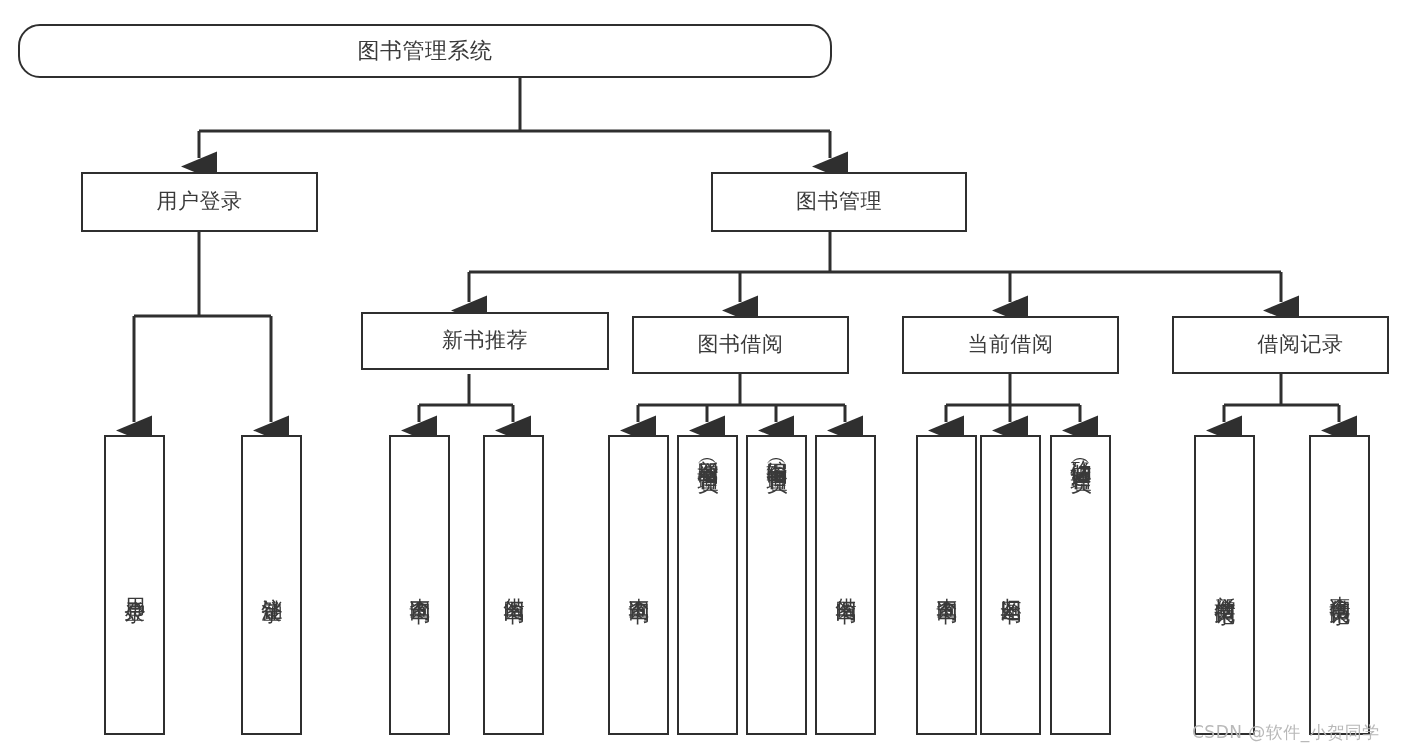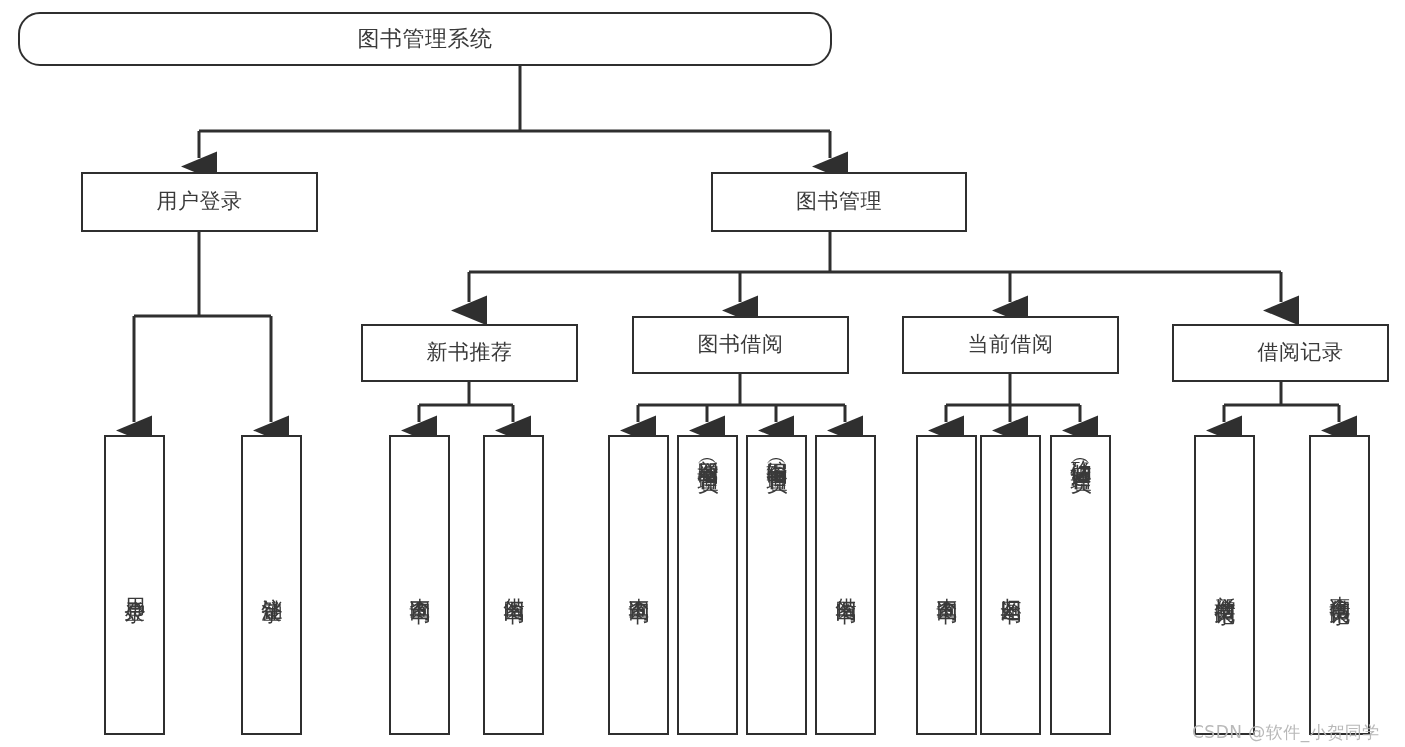--- a/index.html
+++ b/index.html
@@ -125,41 +125,41 @@
       <path d="M1010,405 L1010,422" marker-end="url(#arrow)"></path>
       <path d="M1080,405 L1080,422" marker-end="url(#arrow)"></path>
 
       <path d="M1281,374 L1281,405"></path>
       <path d="M1224,405 L1339,405"></path>
       <path d="M1224,405 L1224,422" marker-end="url(#arrow)"></path>
       <path d="M1339,405 L1339,422" marker-end="url(#arrow)"></path>
     </g>
   </svg>
 
-  <div class="node horiz root" style="left:18px; top:12px; width:814px; height:54px;border-radius:22px;">
+  <div class="node horiz root" style="left:18px; top:24px; width:814px; height:54px;border-radius:22px;">
     <span class="label">图书管理系统</span>
   </div>
 
   <div class="node horiz" style="left:81px; top:172px; width:237px; height:60px;">
     <span class="label">用户登录</span>
   </div>
   <div class="node horiz" style="left:711px; top:172px; width:256px; height:60px;">
     <span class="label">图书管理</span>
   </div>
 
-  <div class="node horiz" style="left:361px; top:324px; width:217px; height:58px;">
+  <div class="node horiz" style="left:361px; top:312px; width:248px; height:58px;">
     <span class="label">新书推荐</span>
   </div>
   <div class="node horiz" style="left:632px; top:316px; width:217px; height:58px;text-align:right;">
     <span class="label">图书借阅</span>
   </div>
   <div class="node horiz" style="left:902px; top:316px; width:217px; height:58px;">
     <span class="label">当前借阅</span>
   </div>
-  <div class="node horiz" style="left:1172px; top:324px; width:217px; height:58px;padding-left:40px;">
+  <div class="node horiz" style="left:1172px; top:316px; width:217px; height:58px;padding-left:40px;">
     <span class="label">借阅记录</span>
   </div>
 
   <div class="node vert centered" style="left:104px; top:435px; width:61px; height:300px;">
     <span class="label">用户登录</span>
   </div>
   <div class="node vert centered" style="left:241px; top:435px; width:61px; height:300px;">
     <span class="label">注销登录</span>
   </div>
 

